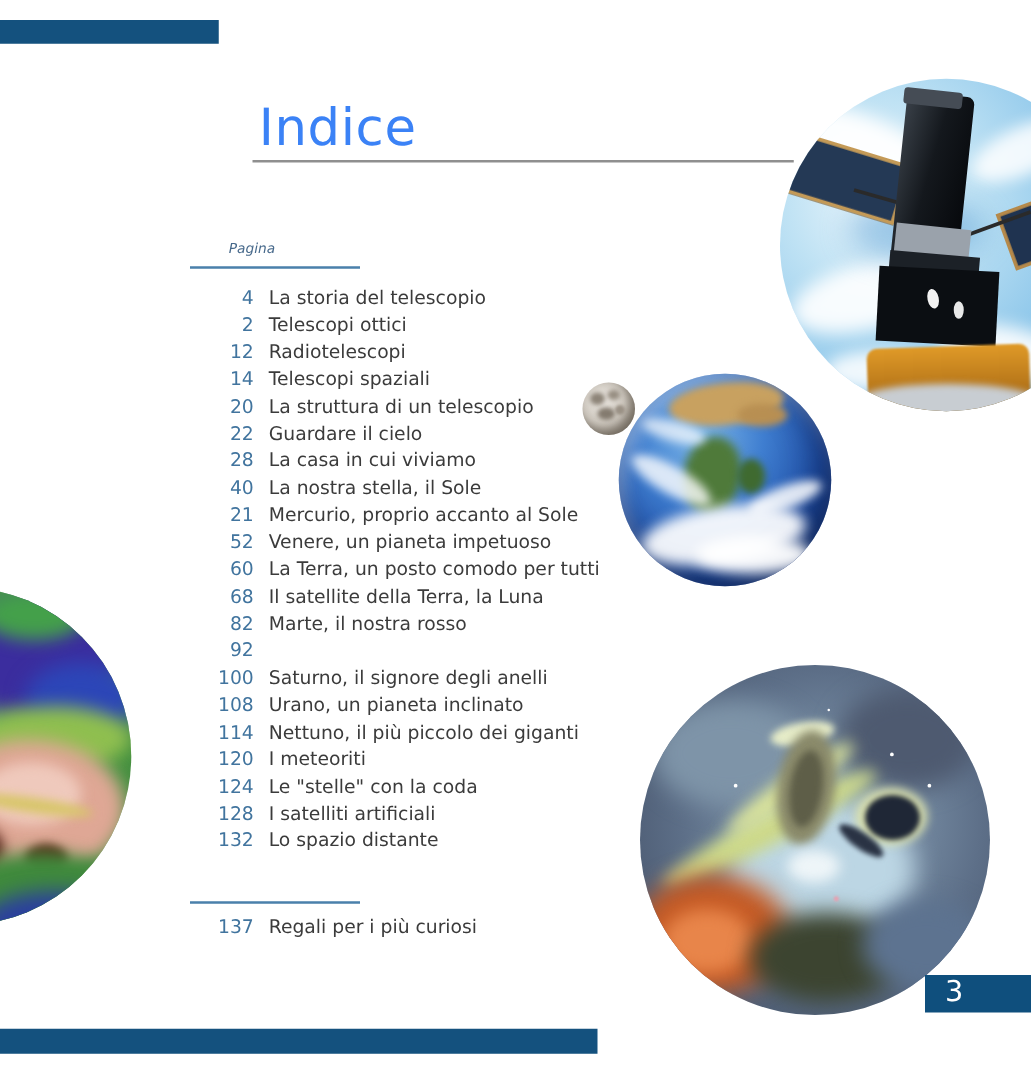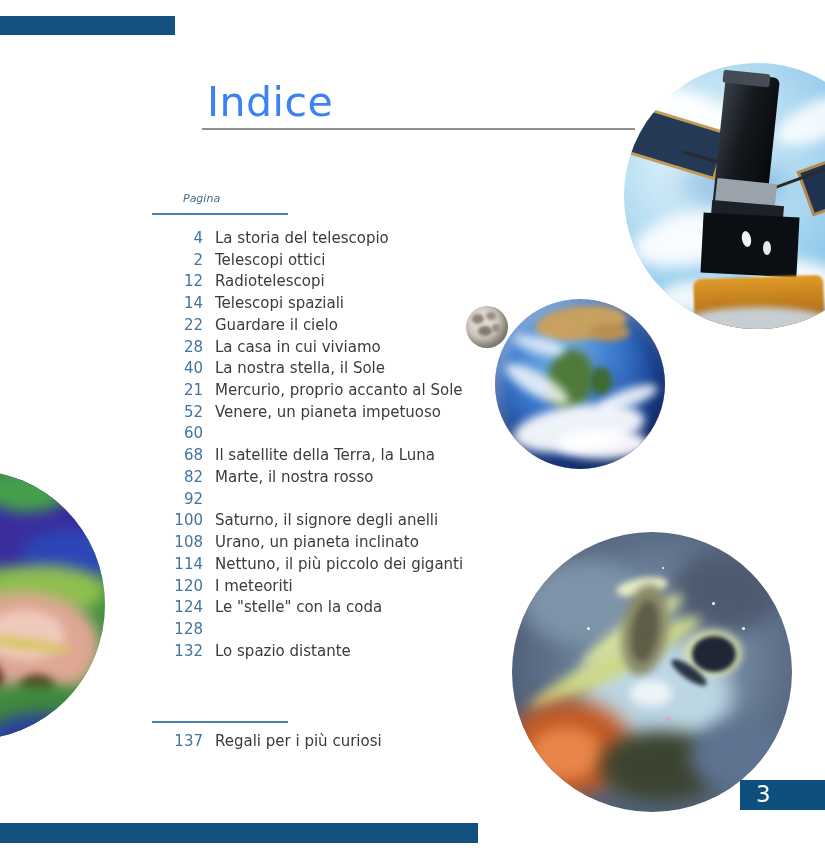--- a/index.html
+++ b/index.html
@@ -80,20 +80,24 @@
   <div class="toc-row">
     <span class="num">12</span>
     <span class="lbl">Radiotelescopi</span>
   </div>
 
   <div class="toc-row">
     <span class="num">14</span>
     <span class="lbl">Telescopi spaziali</span>
   </div>
 
+  <div class="toc-row">
+    <span class="num">20</span>
+    <span class="lbl">La struttura di un telescopio</span>
+  </div>
 
   <div class="toc-row">
     <span class="num">22</span>
     <span class="lbl">Guardare il cielo</span>
   </div>
 
   <div class="toc-row">
     <span class="num">28</span>
     <span class="lbl">La casa in cui viviamo</span>
   </div>
@@ -109,20 +113,21 @@
     <span class="lbl">Mercurio, proprio accanto al Sole</span>
   </div>
 
   <div class="toc-row">
     <span class="num">52</span>
     <span class="lbl">Venere, un pianeta impetuoso</span>
   </div>
 
   <div class="toc-row">
     <span class="num">60</span>
+    <span class="lbl">La Terra, un posto comodo per tutti</span>
   </div>
 
   <div class="toc-row">
     <span class="num">68</span>
     <span class="lbl">Il satellite della Terra, la Luna</span>
   </div>
 
   <div class="toc-row">
     <span class="num">82</span>
     <span class="lbl">Marte, il nostra rosso</span>
@@ -152,20 +157,21 @@
     <span class="lbl">I meteoriti</span>
   </div>
 
   <div class="toc-row">
     <span class="num">124</span>
     <span class="lbl">Le "stelle" con la coda</span>
   </div>
 
   <div class="toc-row">
     <span class="num">128</span>
+    <span class="lbl">I satelliti artificiali</span>
   </div>
 
   <div class="toc-row">
     <span class="num">132</span>
     <span class="lbl">Lo spazio distante</span>
   </div>
 </div>
 
   <div class="blue-rule toc-sep"></div>
 

